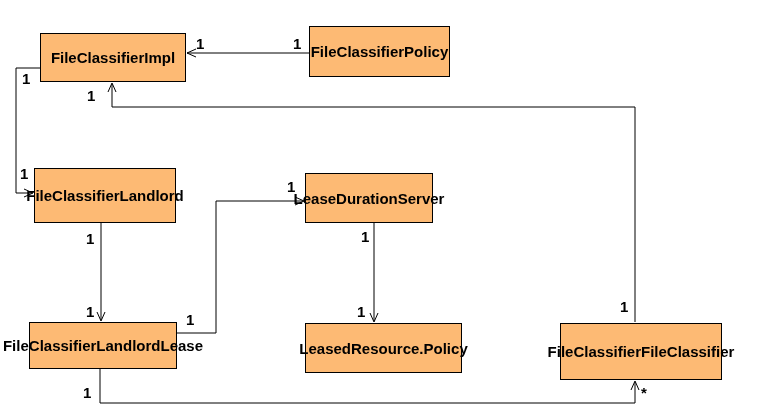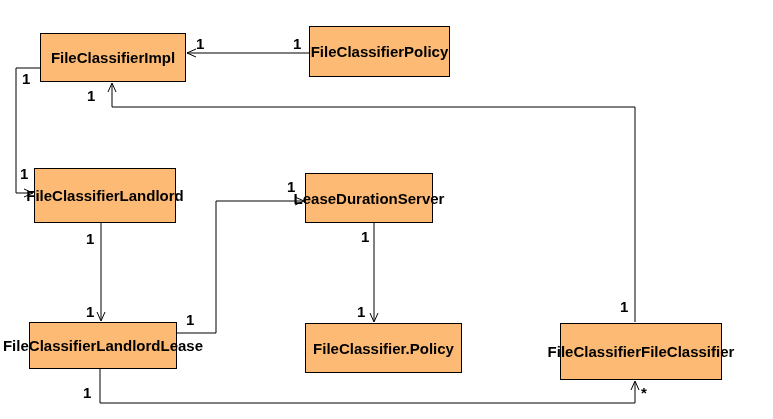--- a/index.html
+++ b/index.html
@@ -99,21 +99,21 @@
     <span>LeaseDuration</span>
     <span>Server</span>
   </div>
 
   <div class="class-box" style="left:29px; top:322px; width:148px; height:47px;">
     <span>FileClassifier</span>
     <span>LandlordLease</span>
   </div>
 
   <div class="class-box" style="left:305px; top:323px; width:157px; height:50px;">
-    <span>FileClassifier.</span>
+    <span>LeasedResource.</span>
     <span>Policy</span>
   </div>
 
   <div class="class-box" style="left:560px; top:323px; width:162px; height:57px;">
     <span>FileClassifier</span>
     <span>FileClassifier</span>
   </div>
 
   <span class="mult" style="left:196px; top:36px;">1</span>
   <span class="mult" style="left:293px; top:36px;">1</span>

